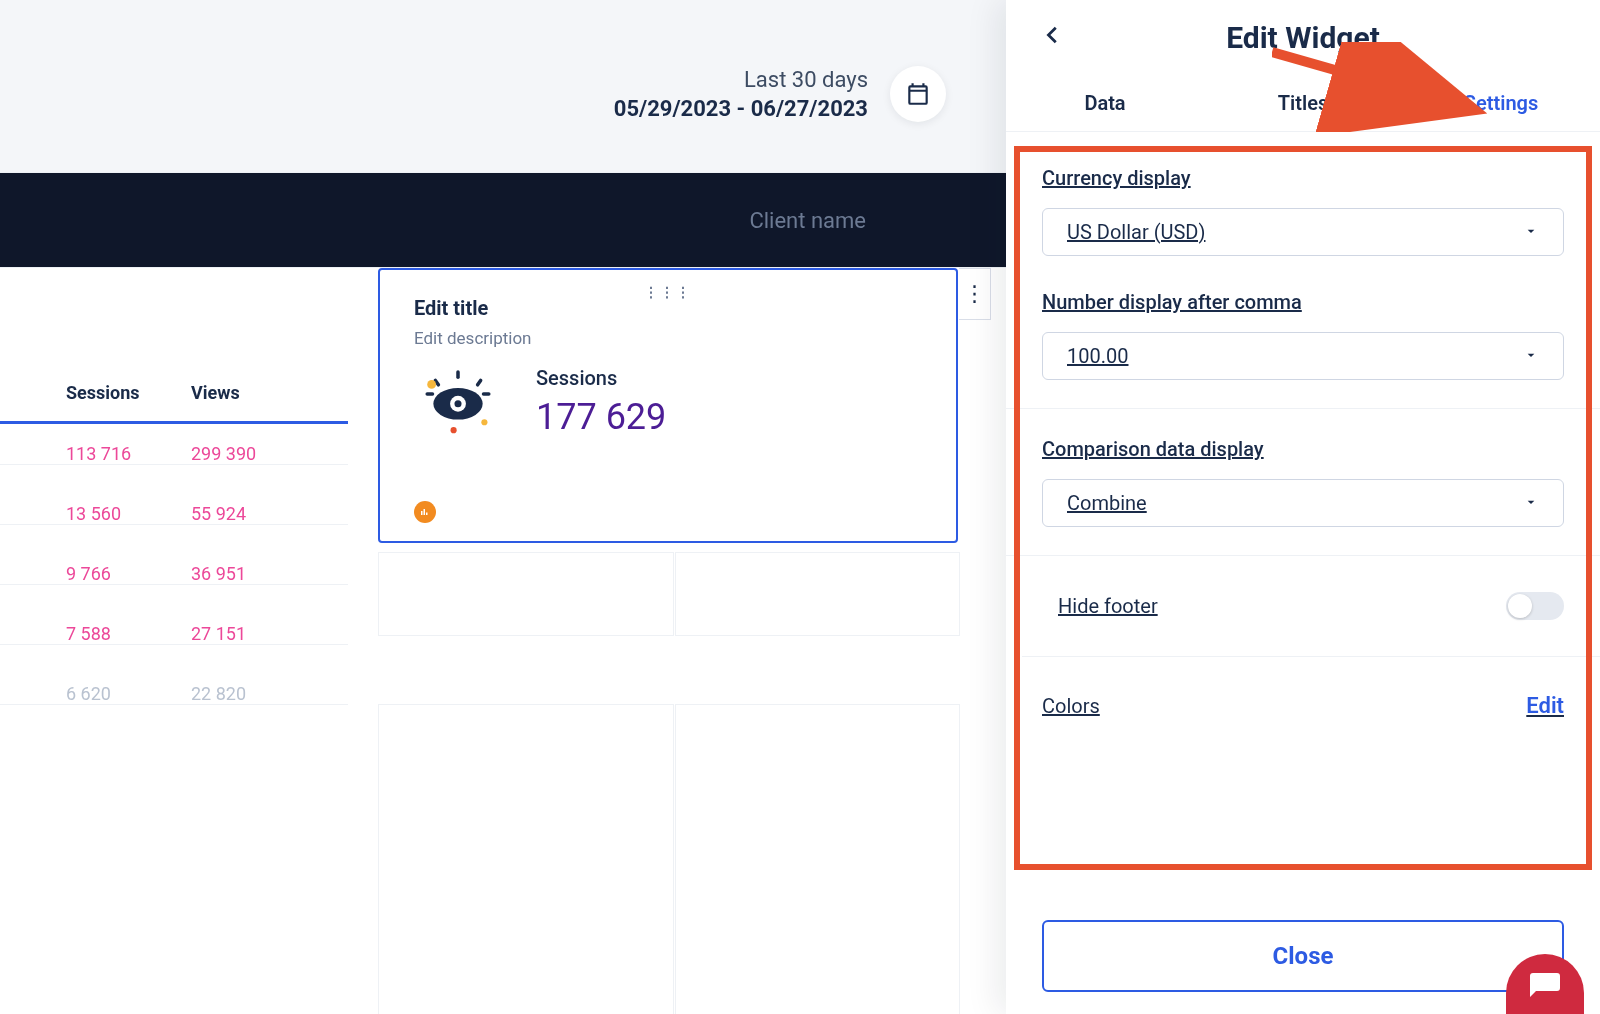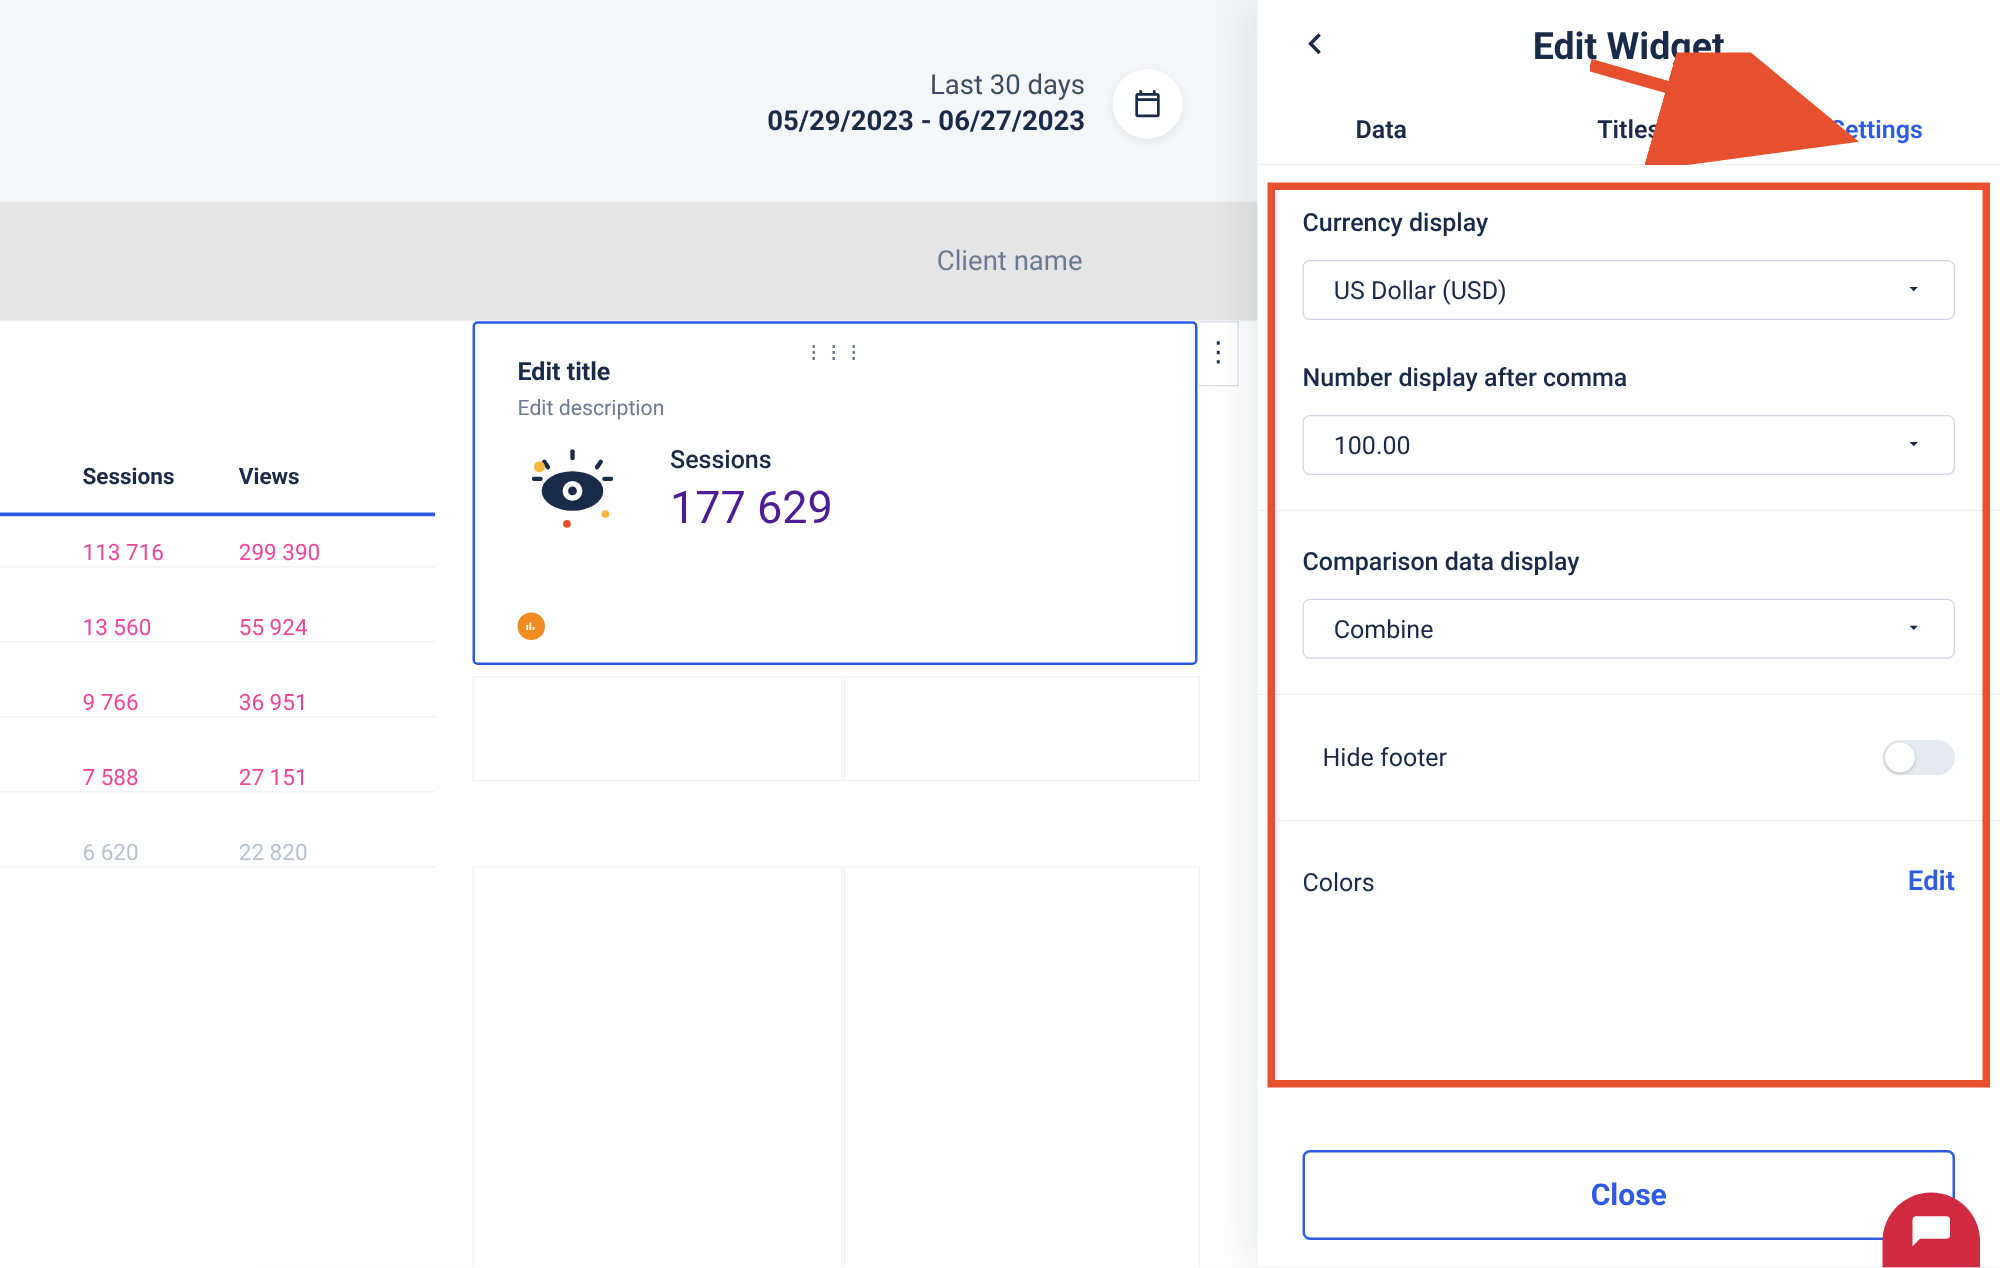--- a/index.html
+++ b/index.html
@@ -8,21 +8,21 @@
     font-family: -apple-system, BlinkMacSystemFont, "Segoe UI", Roboto, Arial, sans-serif;
     background: #f4f6f9;
     color: #1a2b49;
     width: 1600px;
     height: 1014px;
     overflow: hidden;
     position: relative;
   }
   .main {
     position: absolute;
-    left: 0; top: 5px;
+    left: 0; top: 16px;
     width: 1006px;
     height: 974px;
   }
   .date-bar {
     height: 156px;
     display: flex;
     align-items: center;
     justify-content: flex-end;
     padding-right: 60px;
     gap: 22px;
@@ -33,21 +33,21 @@
   .calendar-btn {
     width: 56px; height: 56px; border-radius: 999px; background: #fff;
     box-shadow: 0 2px 8px rgba(10,20,40,.08);
     display:flex;align-items:center;justify-content:center;
     cursor:pointer;
   }
   .calendar-btn svg { width:26px; height:26px; fill:#1a2b49;}
   .client-row {
     height: 96px; display:flex; align-items:center; justify-content:flex-end;
     padding-right: 140px;
-    background:#e5e5e5;
+    background:#0f172a;
     border-top:1px solid #eef1f5;
     border-bottom:1px solid #eef1f5;
   }
   .client-label { font-size: 22px; color:#6c7a93; }
   .dashboard {
     position:relative;
     background:#fff;
     height: calc(1014px - 156px - 96px);
     padding-top: 96px;
   }
@@ -118,21 +118,21 @@
     font-size:20px; font-weight:600; color:#1a2b49; cursor:pointer;}
   .tab.active { color:#2d5be3;}
   .highlight-box {
     position:absolute; left:8px; top:146px; right:8px; height:724px;
     border:6px solid #e7502e; pointer-events:none;
   }
   .arrow-annot {
     position:absolute; top:42px; right:98px; width:230px; height:90px;
     pointer-events:none;
   }
-  .section { padding:28px 36px; border-bottom:1px solid #eef1f5;}
+  .section { padding:28px 36px; border-bottom:1px solid #eef1f5;text-decoration:underline;}
   .sec-label { font-size:20px; color:#1a2b49; font-weight:500; margin-bottom:18px;}
   .sel {
     height:48px; border:1px solid #cfd6e3; border-radius:6px;
     display:flex; align-items:center; justify-content:space-between;
     padding:0 24px; font-size:20px; color:#1a2b49; cursor:pointer; background:#fff;
   }
   .caret svg{width:16px;height:16px;fill:#1a2b49;}
   .row-between{display:flex;justify-content:space-between;align-items:center;}
   .toggle{ width:58px; height:28px; border-radius:28px; background:#e5e9f0; position:relative; cursor:pointer;}
   .toggle .knob{ position:absolute; left:2px; top:2px; width:24px; height:24px; background:#fff; border-radius:999px; box-shadow:0 1px 3px rgba(0,0,0,.2);}

